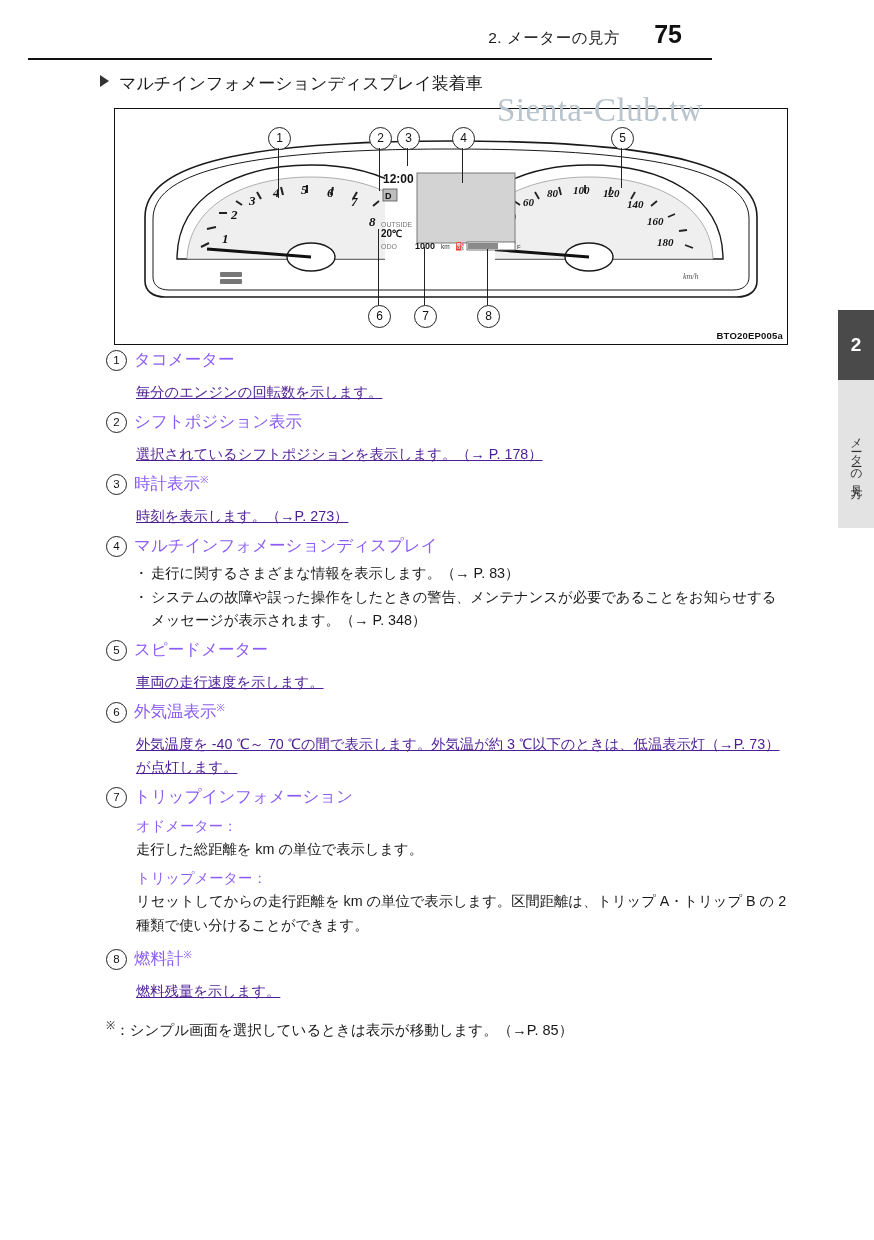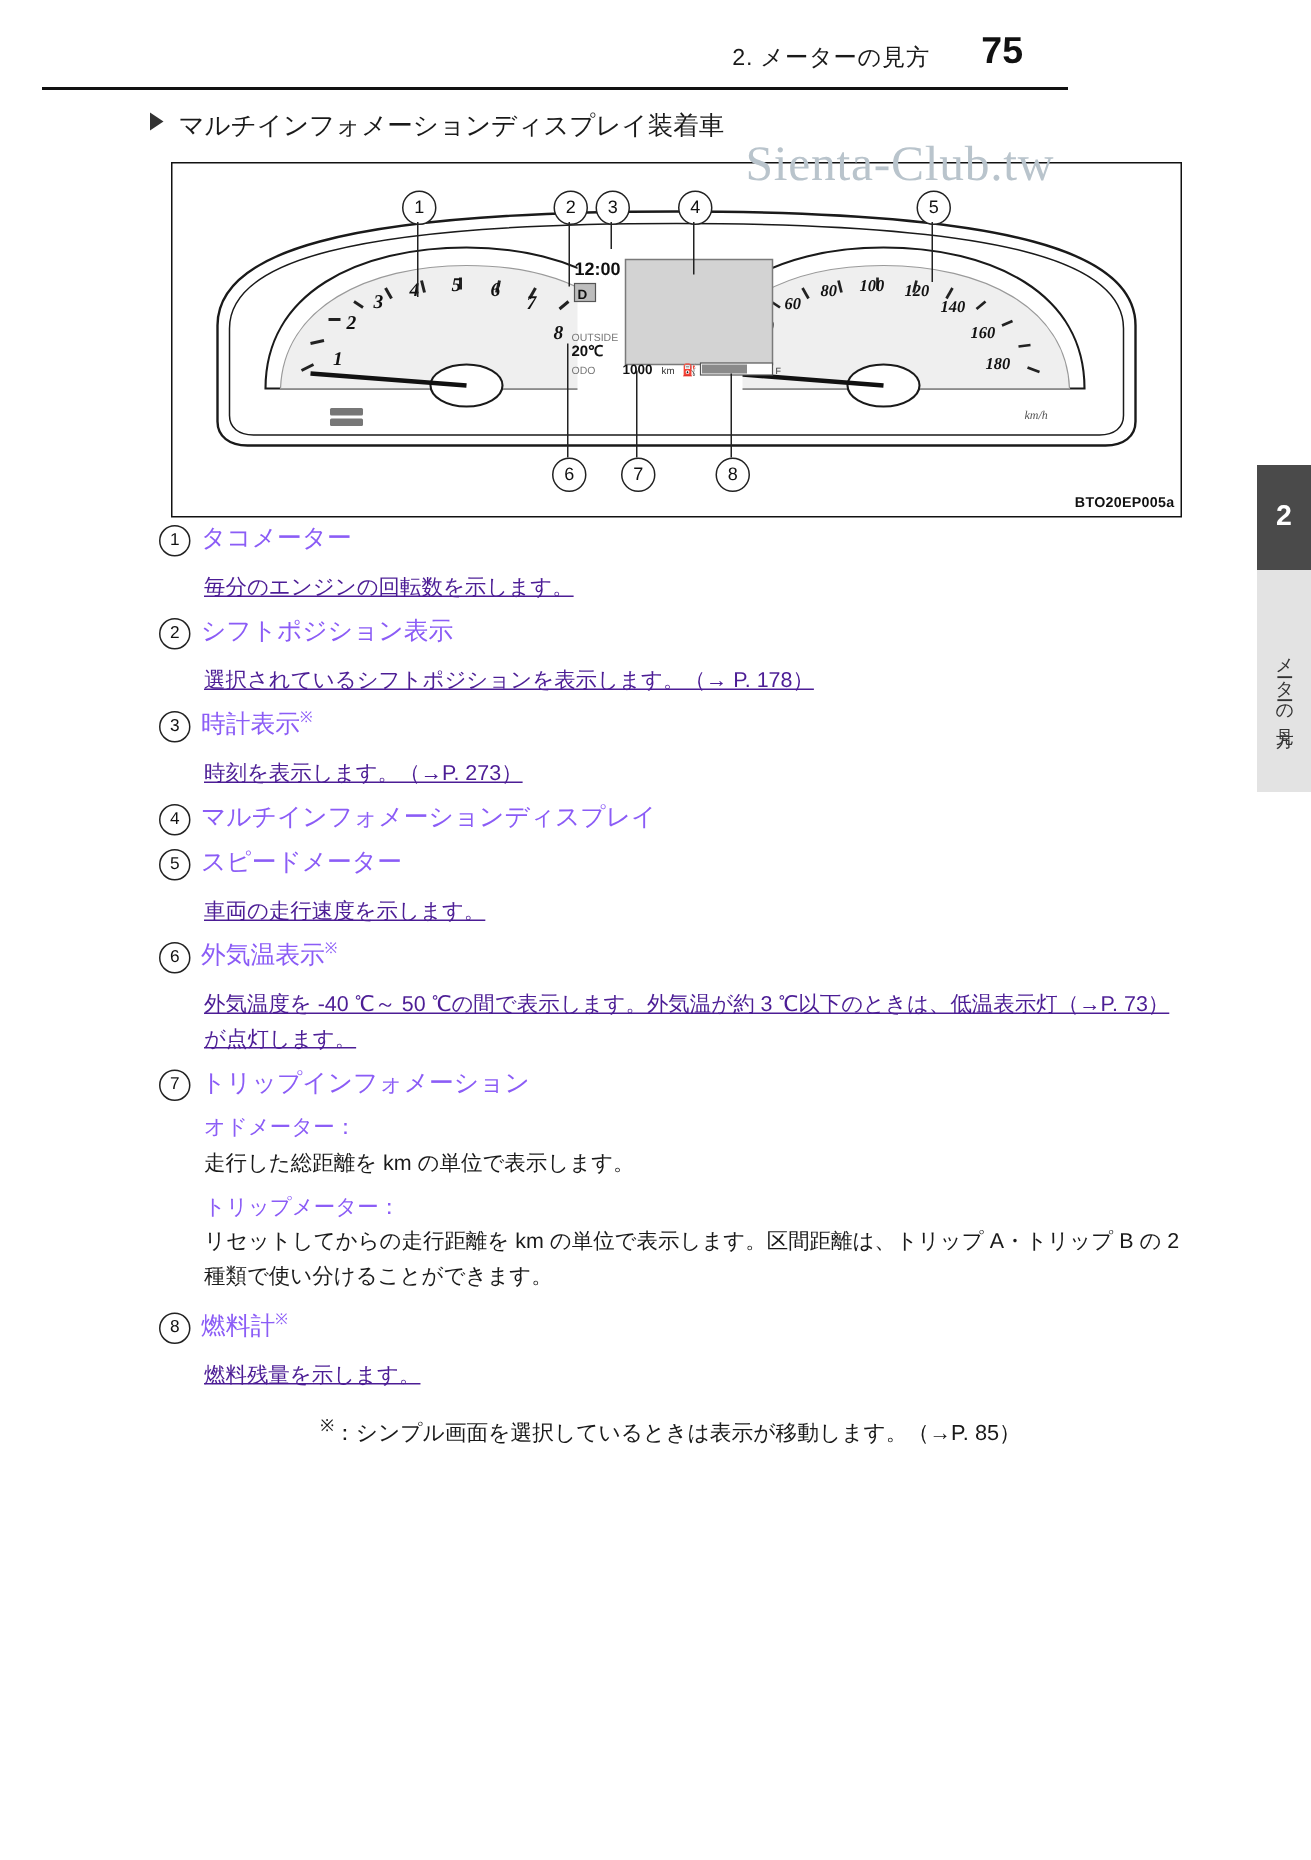--- a/index.html
+++ b/index.html
@@ -199,21 +199,20 @@
     left: -2px;
     top: 0;
   }
   .sub { margin-left: 30px; margin-top: 6px; font-size: 14.3px; line-height: 1.62; }
   .sub-h { color: #8b5cf6; }
   .footnote {
     margin-left: 0;
     margin-top: 14px;
     font-size: 14.5px;
     line-height: 1.6;
-    text-align: center;
   }
   .footnote .fn-mark { font-size: 11px; vertical-align: super; }
 
   
   svg.cluster { position: absolute; left: 0; top: 0; }
 </style>
 </head>
 <body>
 
 <div class="header">
@@ -375,32 +374,36 @@
 
   <div class="item">
     <div class="num">3</div>
     <div class="title"><span>時計表示</span><span class="sup">※</span></div>
     <div class="desc">時刻を表示します。（→P. 273）</div>
   </div>
 
   <div class="item">
     <div class="num">4</div>
     <div class="title">マルチインフォメーションディスプレイ</div>
+    <div class="bullets">
+      <div class="bullet">走行に関するさまざまな情報を表示します。（→ P. 83）</div>
+      <div class="bullet">システムの故障や誤った操作をしたときの警告、メンテナンスが必要であることをお知らせするメッセージが表示されます。（→ P. 348）</div>
+    </div>
   </div>
 
   <div class="item">
     <div class="num">5</div>
     <div class="title">スピードメーター</div>
     <div class="desc">車両の走行速度を示します。</div>
   </div>
 
   <div class="item">
     <div class="num">6</div>
     <div class="title"><span>外気温表示</span><span class="sup">※</span></div>
-    <div class="desc">外気温度を -40 ℃～ 50 ℃の間で表示します。外気温が約 3 ℃以下のときは、低温表示灯（→P. 73）が点灯します。</div>
+    <div class="desc">外気温度を -40 ℃～ 70 ℃の間で表示します。外気温が約 3 ℃以下のときは、低温表示灯（→P. 73）が点灯します。</div>
   </div>
 
   <div class="item">
     <div class="num">7</div>
     <div class="title">トリップインフォメーション</div>
     <div class="sub">
       <div class="sub-h">オドメーター：</div>
       <div>走行した総距離を km の単位で表示します。</div>
     </div>
     <div class="sub">

